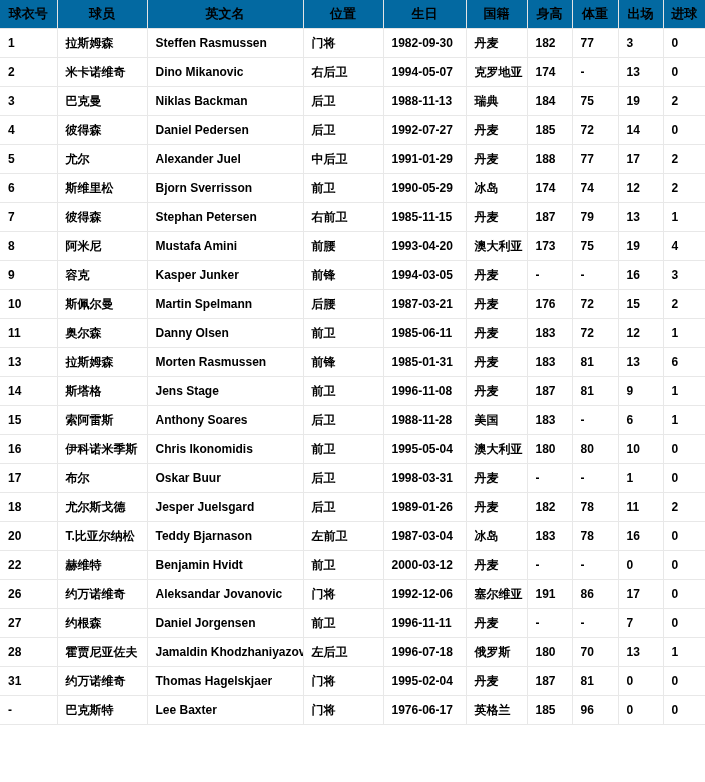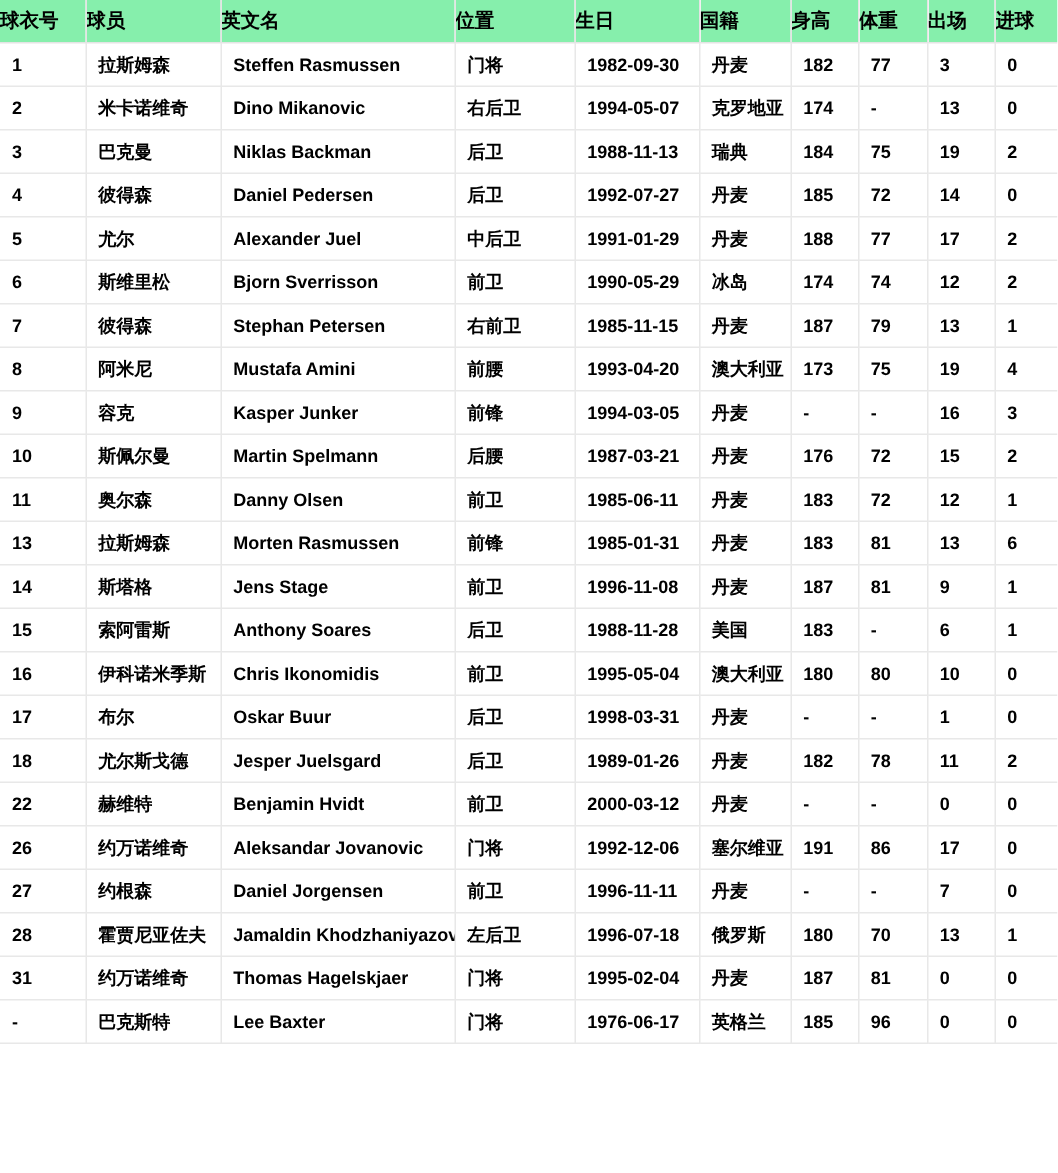--- a/index.html
+++ b/index.html
@@ -14,25 +14,25 @@
     font-family: "Liberation Sans", "DejaVu Sans", sans-serif;
   }
   table.roster {
     width: 705px;
     table-layout: fixed;
     border-collapse: collapse;
     background: #ffffff;
   }
   table.roster th {
     height: 28px;
-    background: #86efac;
+    background: #0369a1;
     font-size: 13px;
     font-weight: bold;
     color: #000000;
-    text-align: left;
+    text-align: center;
     vertical-align: middle;
     padding: 0;
     border-right: 1px solid #e4e4e4;
     border-bottom: 1px solid #e4e4e4;
     overflow: hidden;
     white-space: nowrap;
   }
   table.roster th:last-child { border-right: none; }
   table.roster td {
     height: 28px;
@@ -279,20 +279,32 @@
         <td>Jesper Juelsgard</td>
         <td>后卫</td>
         <td>1989-01-26</td>
         <td>丹麦</td>
         <td>182</td>
         <td>78</td>
         <td>11</td>
         <td>2</td>
       </tr>
       <tr>
+        <td>20</td>
+        <td>T.比亚尔纳松</td>
+        <td>Teddy Bjarnason</td>
+        <td>左前卫</td>
+        <td>1987-03-04</td>
+        <td>冰岛</td>
+        <td>183</td>
+        <td>78</td>
+        <td>16</td>
+        <td>0</td>
+      </tr>
+      <tr>
         <td>22</td>
         <td>赫维特</td>
         <td>Benjamin Hvidt</td>
         <td>前卫</td>
         <td>2000-03-12</td>
         <td>丹麦</td>
         <td>-</td>
         <td>-</td>
         <td>0</td>
         <td>0</td>

